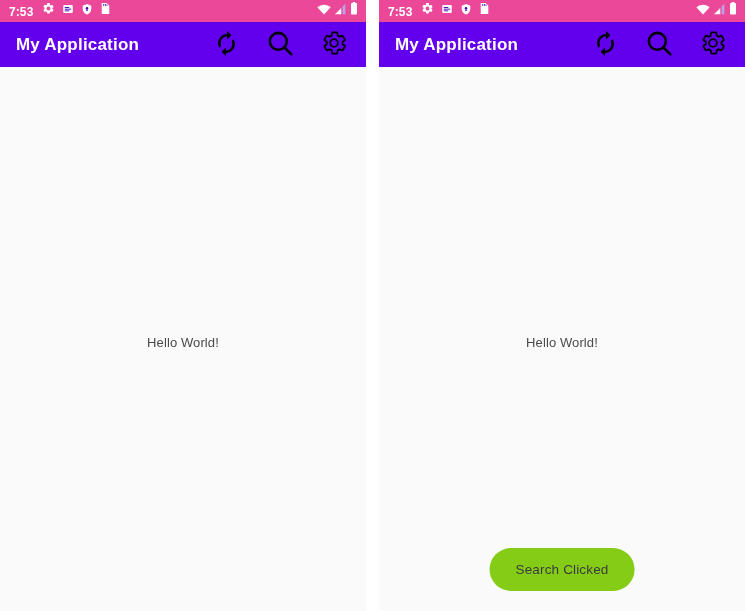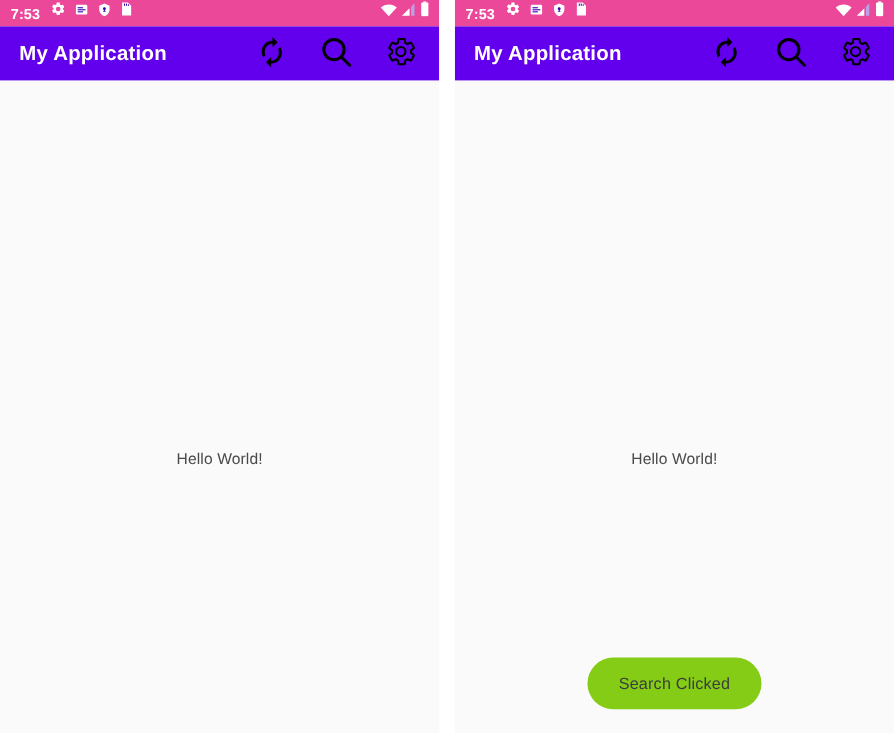--- a/index.html
+++ b/index.html
@@ -87,21 +87,20 @@
     background: #fafafa;
   }
   .hello-text {
     position: absolute;
     top: 264px;
     left: 0; right: 0;
     text-align: center;
     color: #4a4a4a;
     font-size: 13px;
     letter-spacing: .1px;
-    margin-top: 40px;
   }
 
   
   .toast {
     position: absolute;
     left: 50%;
     transform: translateX(-50%);
     bottom: 20px;
     background: #84cc16;
     border-radius: 23px;

